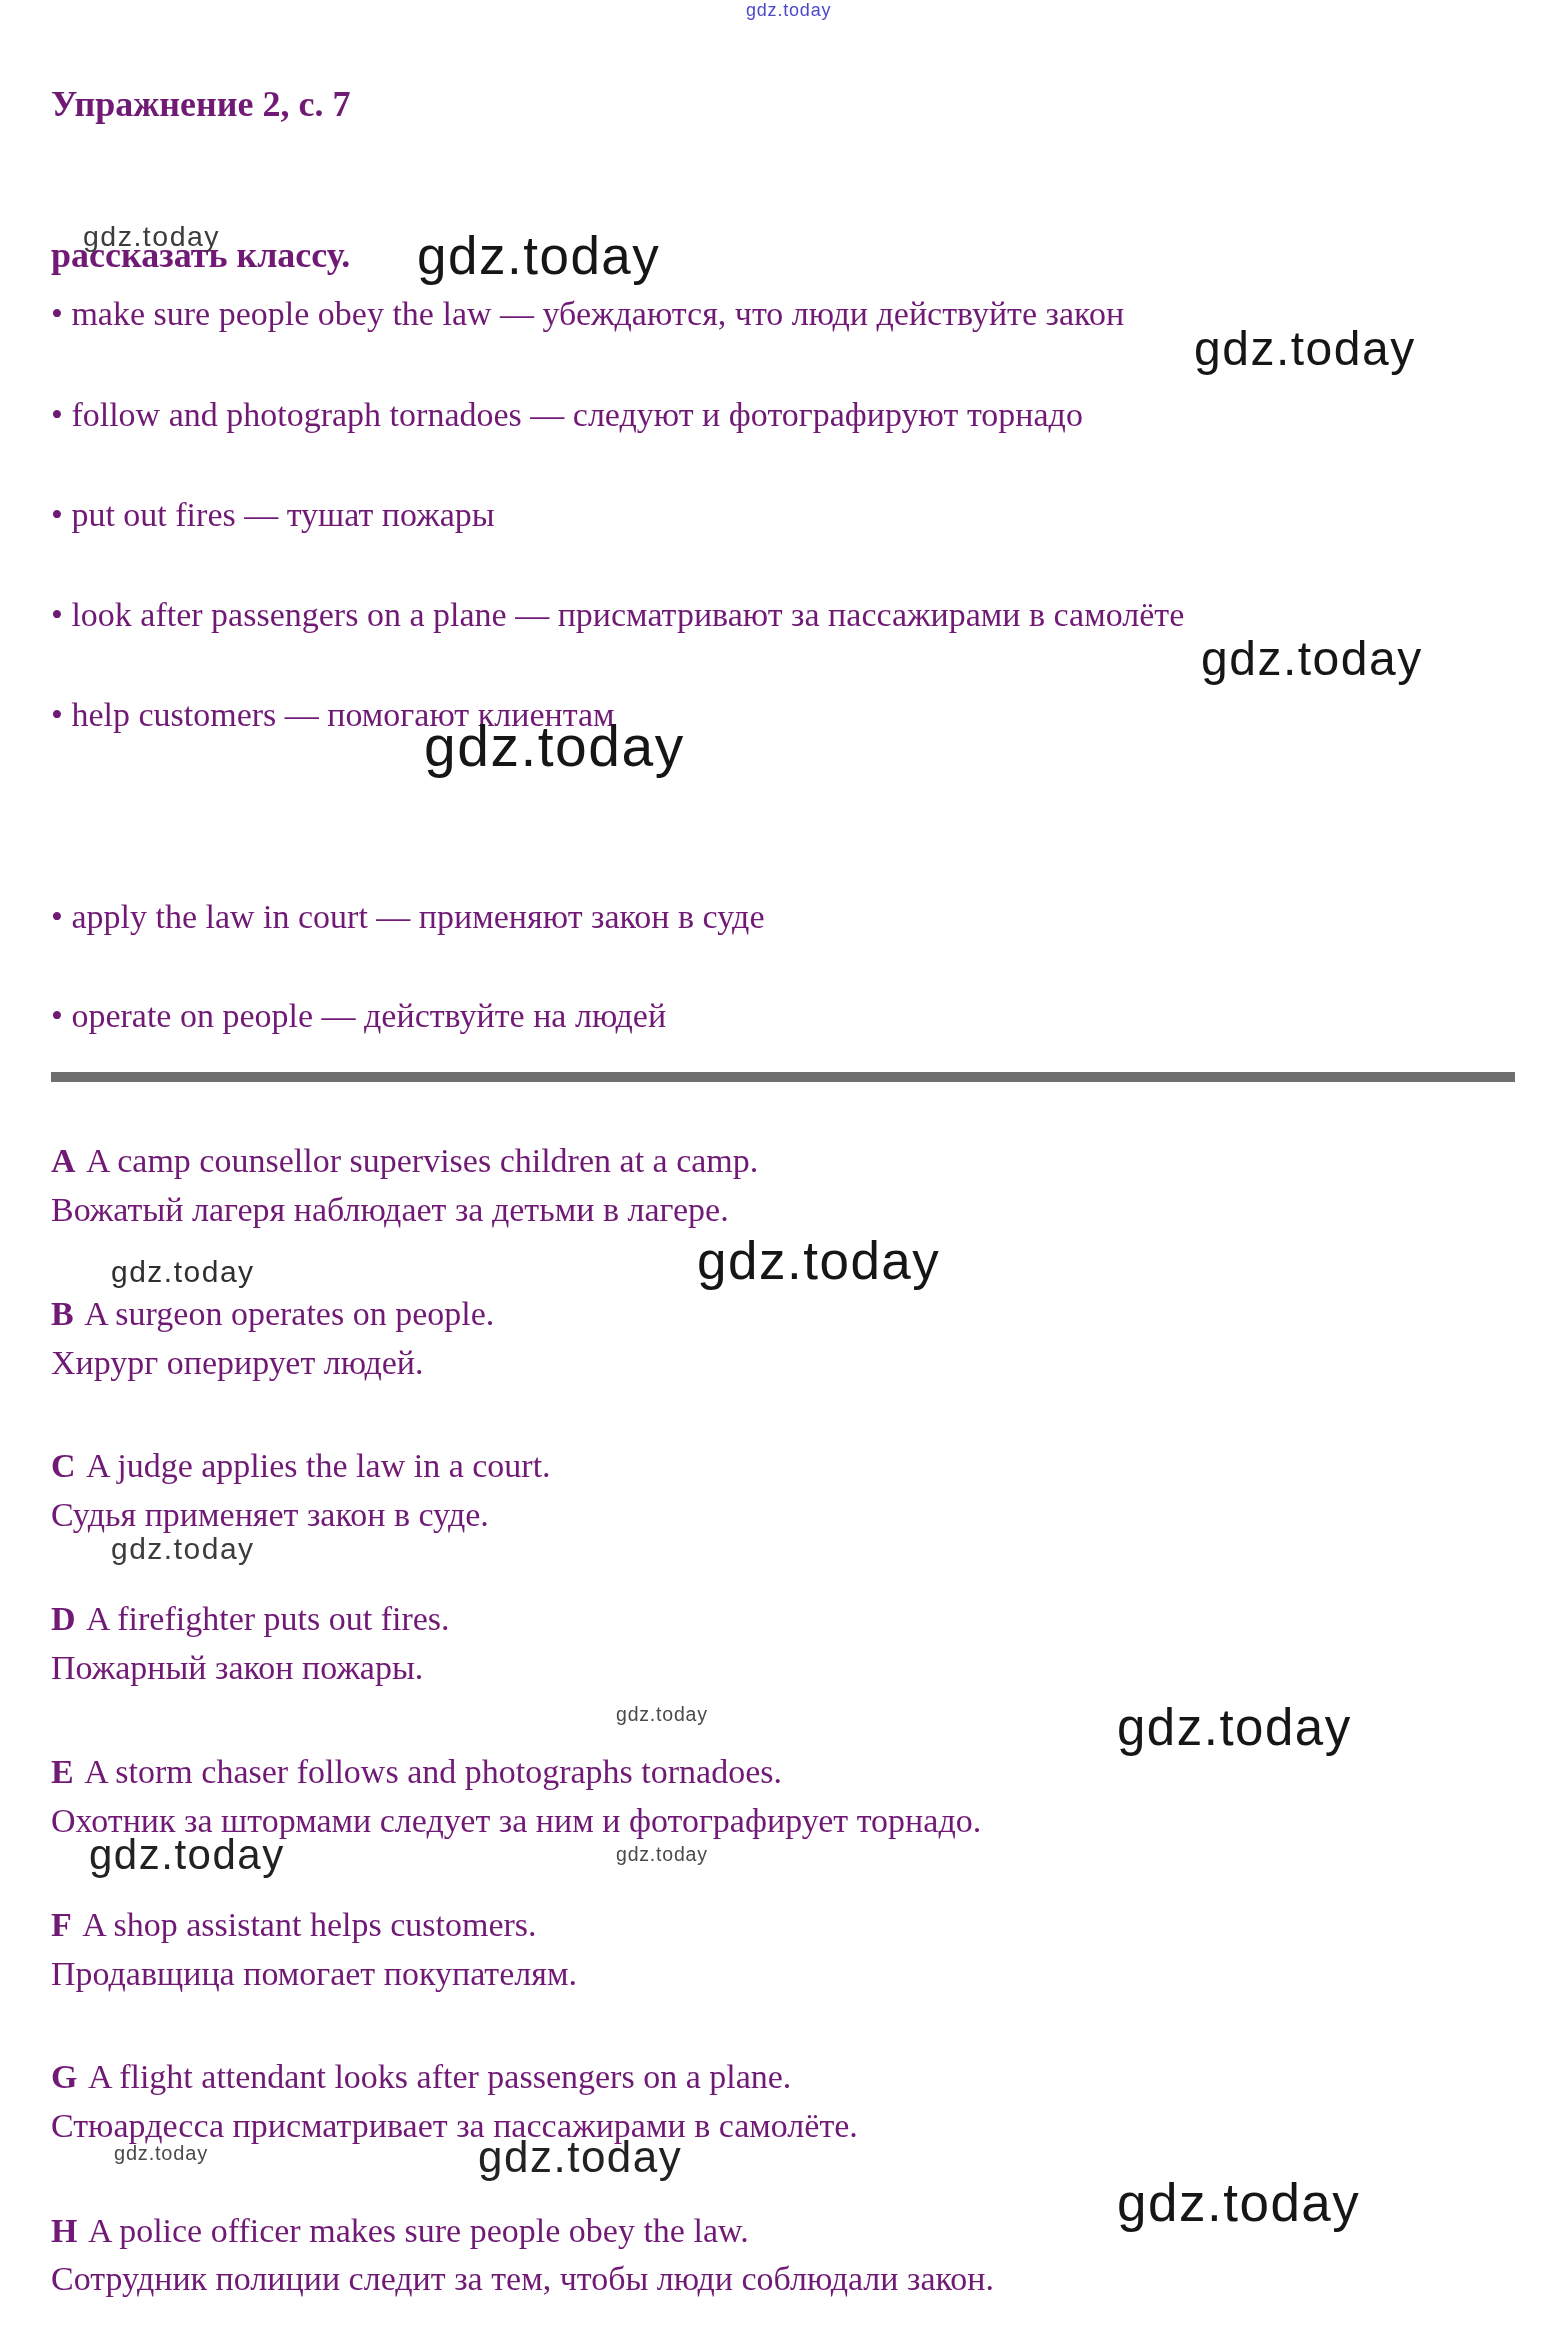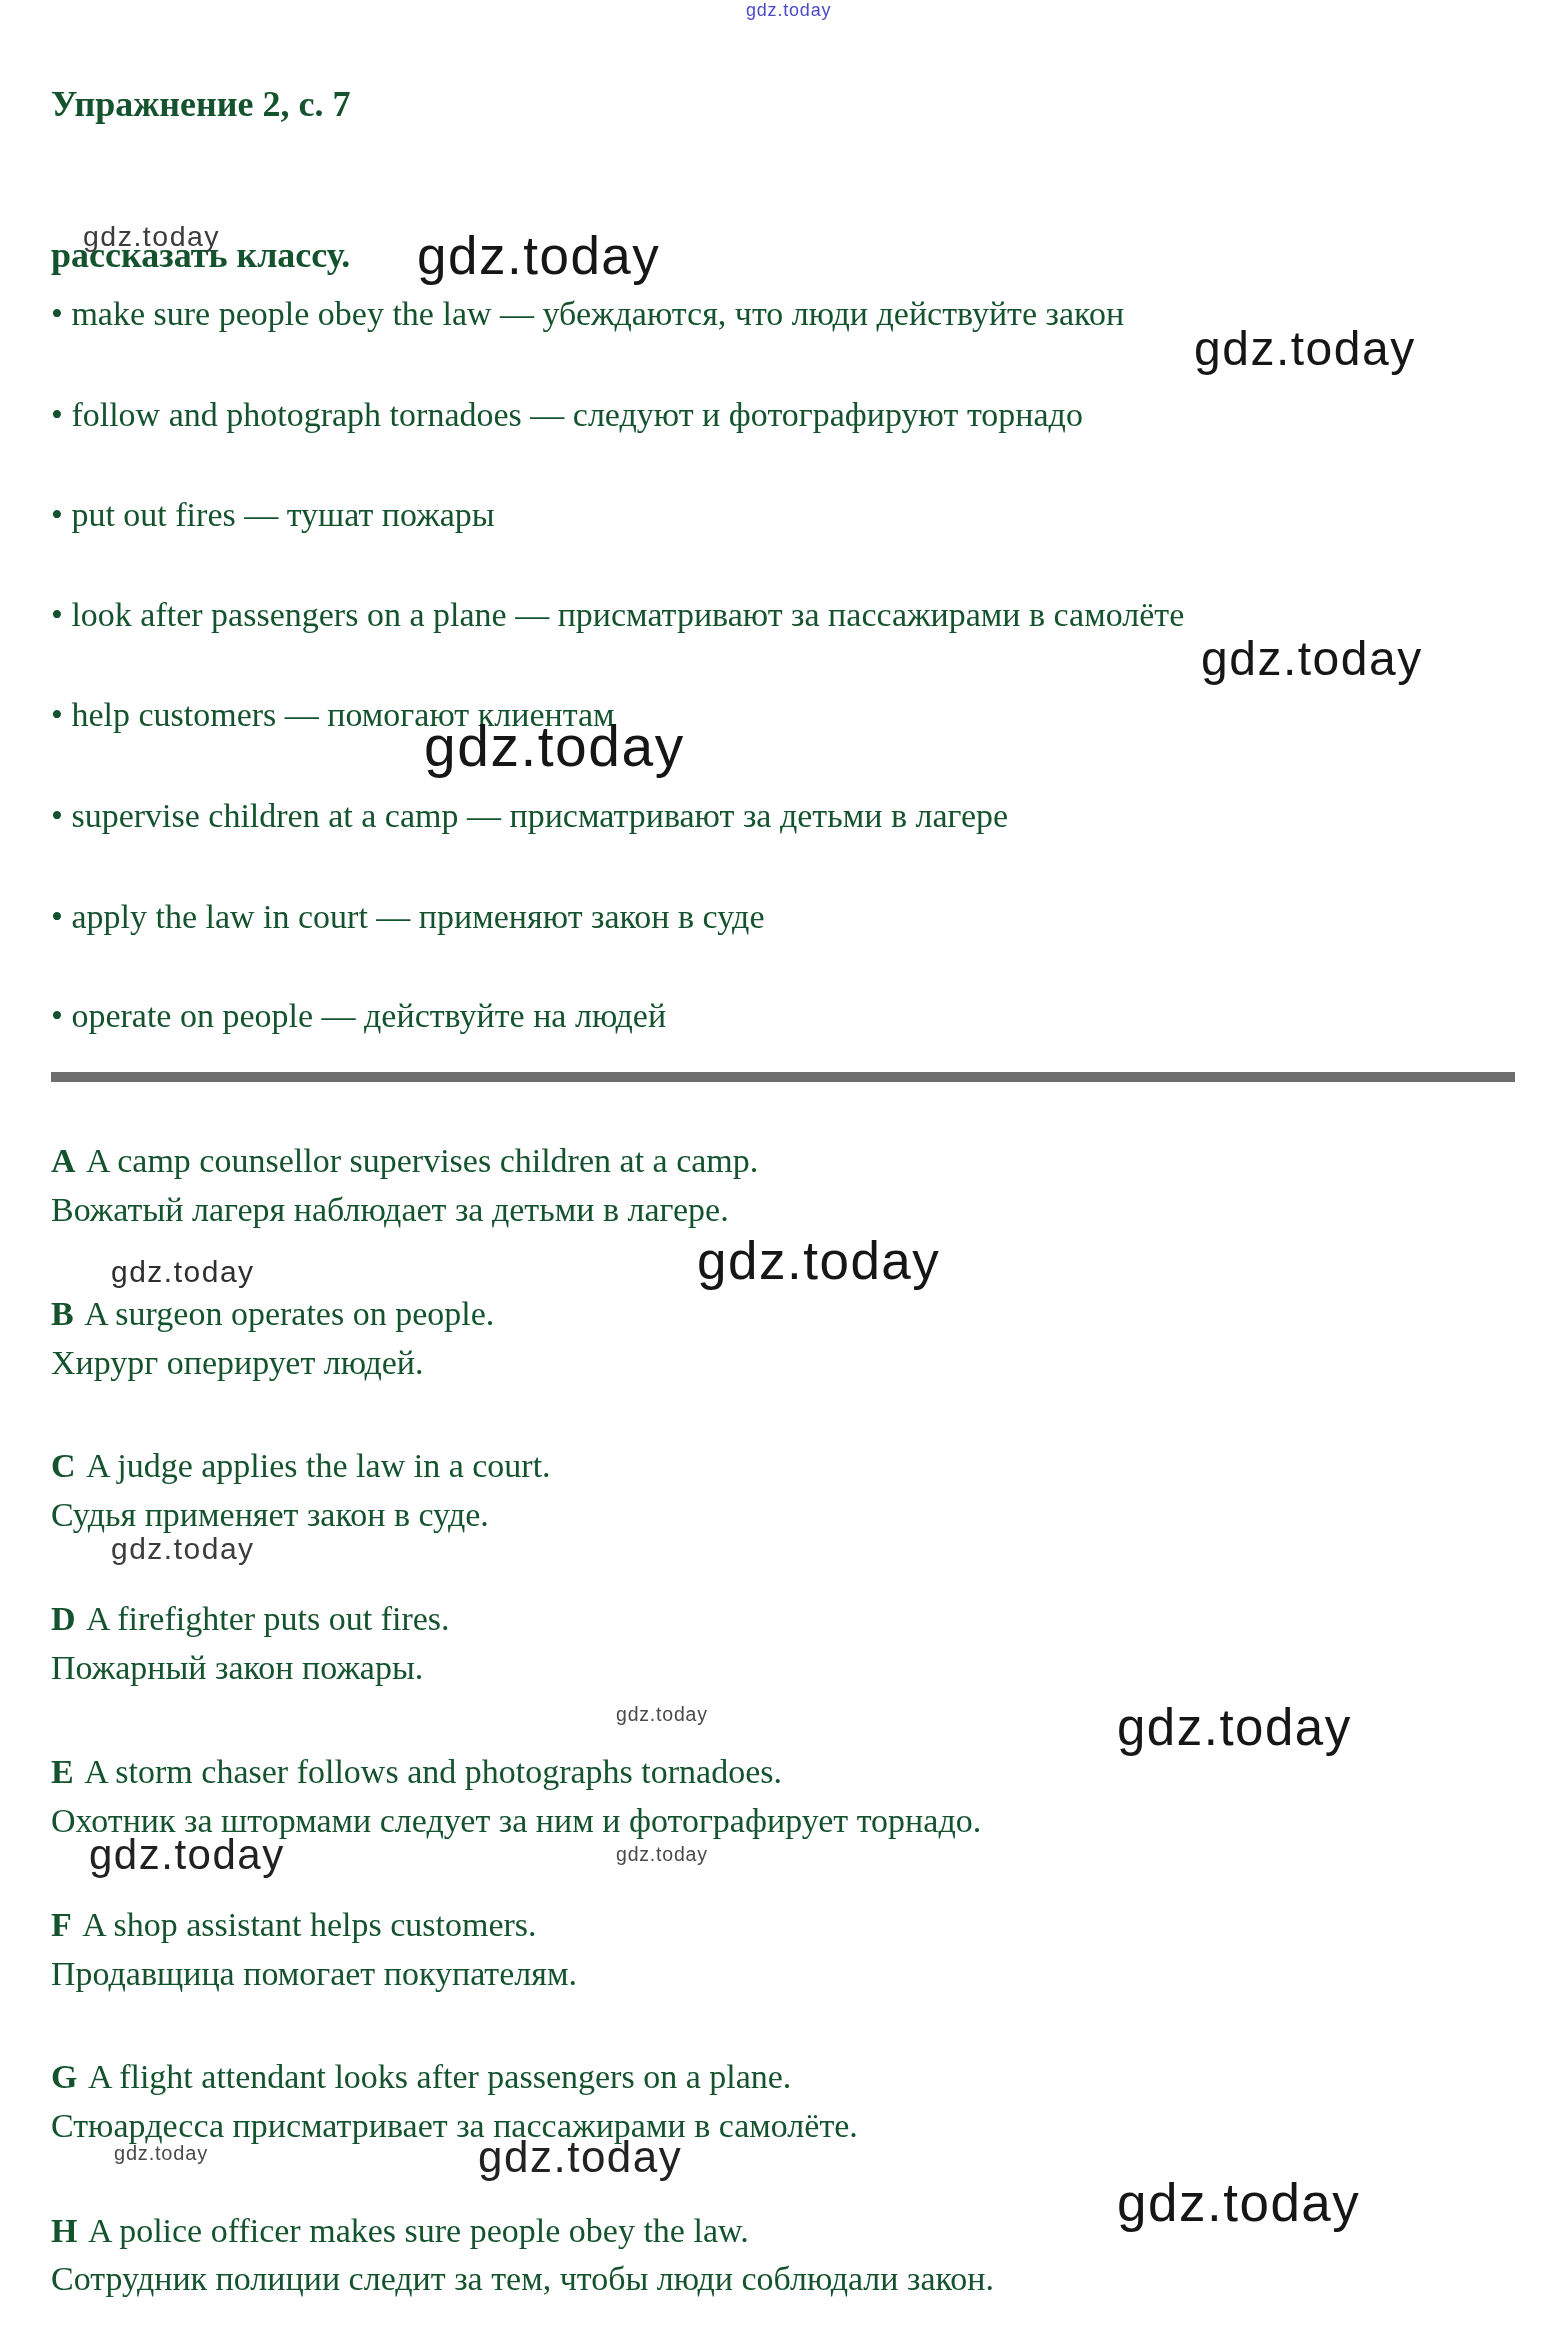--- a/index.html
+++ b/index.html
@@ -11,21 +11,21 @@
     overflow:hidden;
     font-family:"Liberation Serif", serif;
     color:#000000;
   }
   .line{
     position:absolute;
     left:51px;
     white-space:nowrap;
     font-size:34px;
     line-height:1.15;
-    color:#14532d;
+    color:#701a75;
   }
   .heading{font-size:36px;font-weight:bold;}
   .answer b{font-weight:bold;margin-right:10.5px;}
   #divider{
     position:absolute;
     left:51px;
     top:1072px;
     width:1464px;
     height:9.8px;
     background:#6e6e6e;
@@ -45,21 +45,20 @@
 <div id="page">
 
   <div class="line heading" style="top:84px">Упражнение 2, с. 7</div>
   <div class="line heading" style="top:235px">рассказать классу.</div>
 
   <div class="line" style="top:294px">• make sure people obey the law — убеждаются, что люди действуйте закон</div>
   <div class="line" style="top:395px">• follow and photograph tornadoes — следуют и фотографируют торнадо</div>
   <div class="line" style="top:495px">• put out fires — тушат пожары</div>
   <div class="line" style="top:595px">• look after passengers on a plane — присматривают за пассажирами в самолёте</div>
   <div class="line" style="top:695px">• help customers — помогают клиентам</div>
-  <div class="line" style="top:796px">• supervise children at a camp — присматривают за детьми в лагере</div>
   <div class="line" style="top:897px">• apply the law in court — применяют закон в суде</div>
   <div class="line" style="top:996px">• operate on people — действуйте на людей</div>
 
   <div id="divider"></div>
 
   <div class="line answer" style="top:1141px"><b>A</b><span>A camp counsellor supervises children at a camp.</span></div>
   <div class="line" style="top:1190px">Вожатый лагеря наблюдает за детьми в лагере.</div>
 
   <div class="line answer" style="top:1294px"><b>B</b><span>A surgeon operates on people.</span></div>
   <div class="line" style="top:1343px">Хирург оперирует людей.</div>

